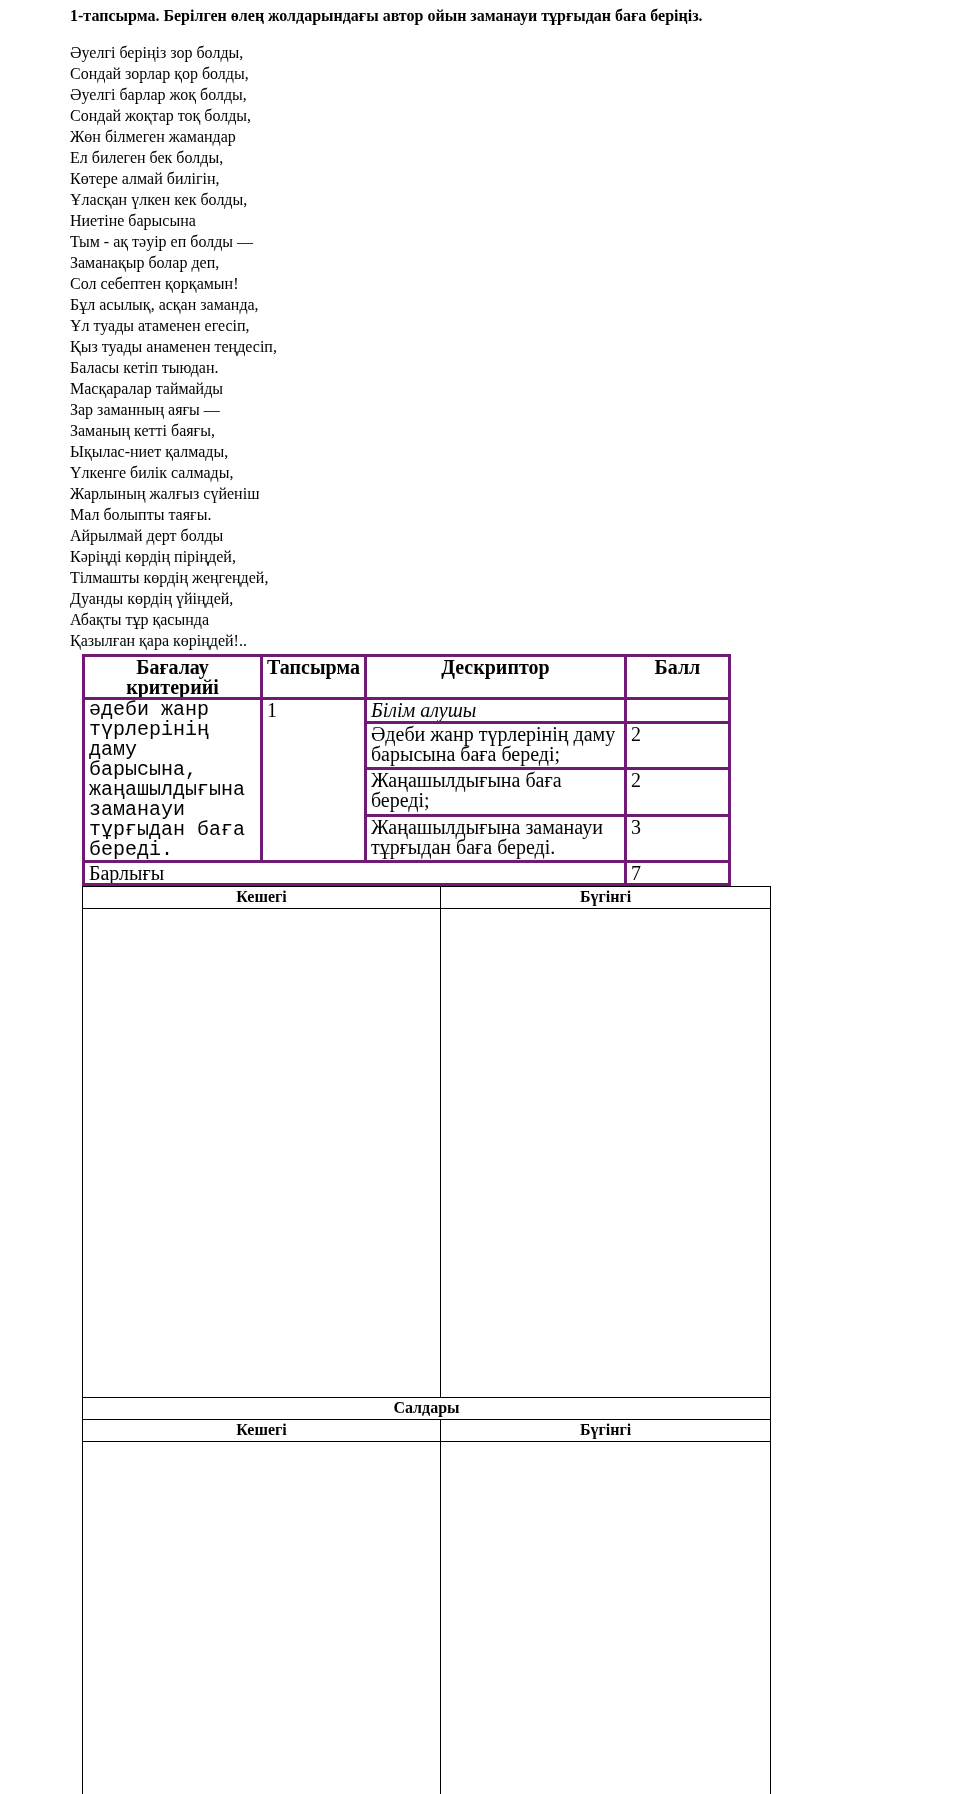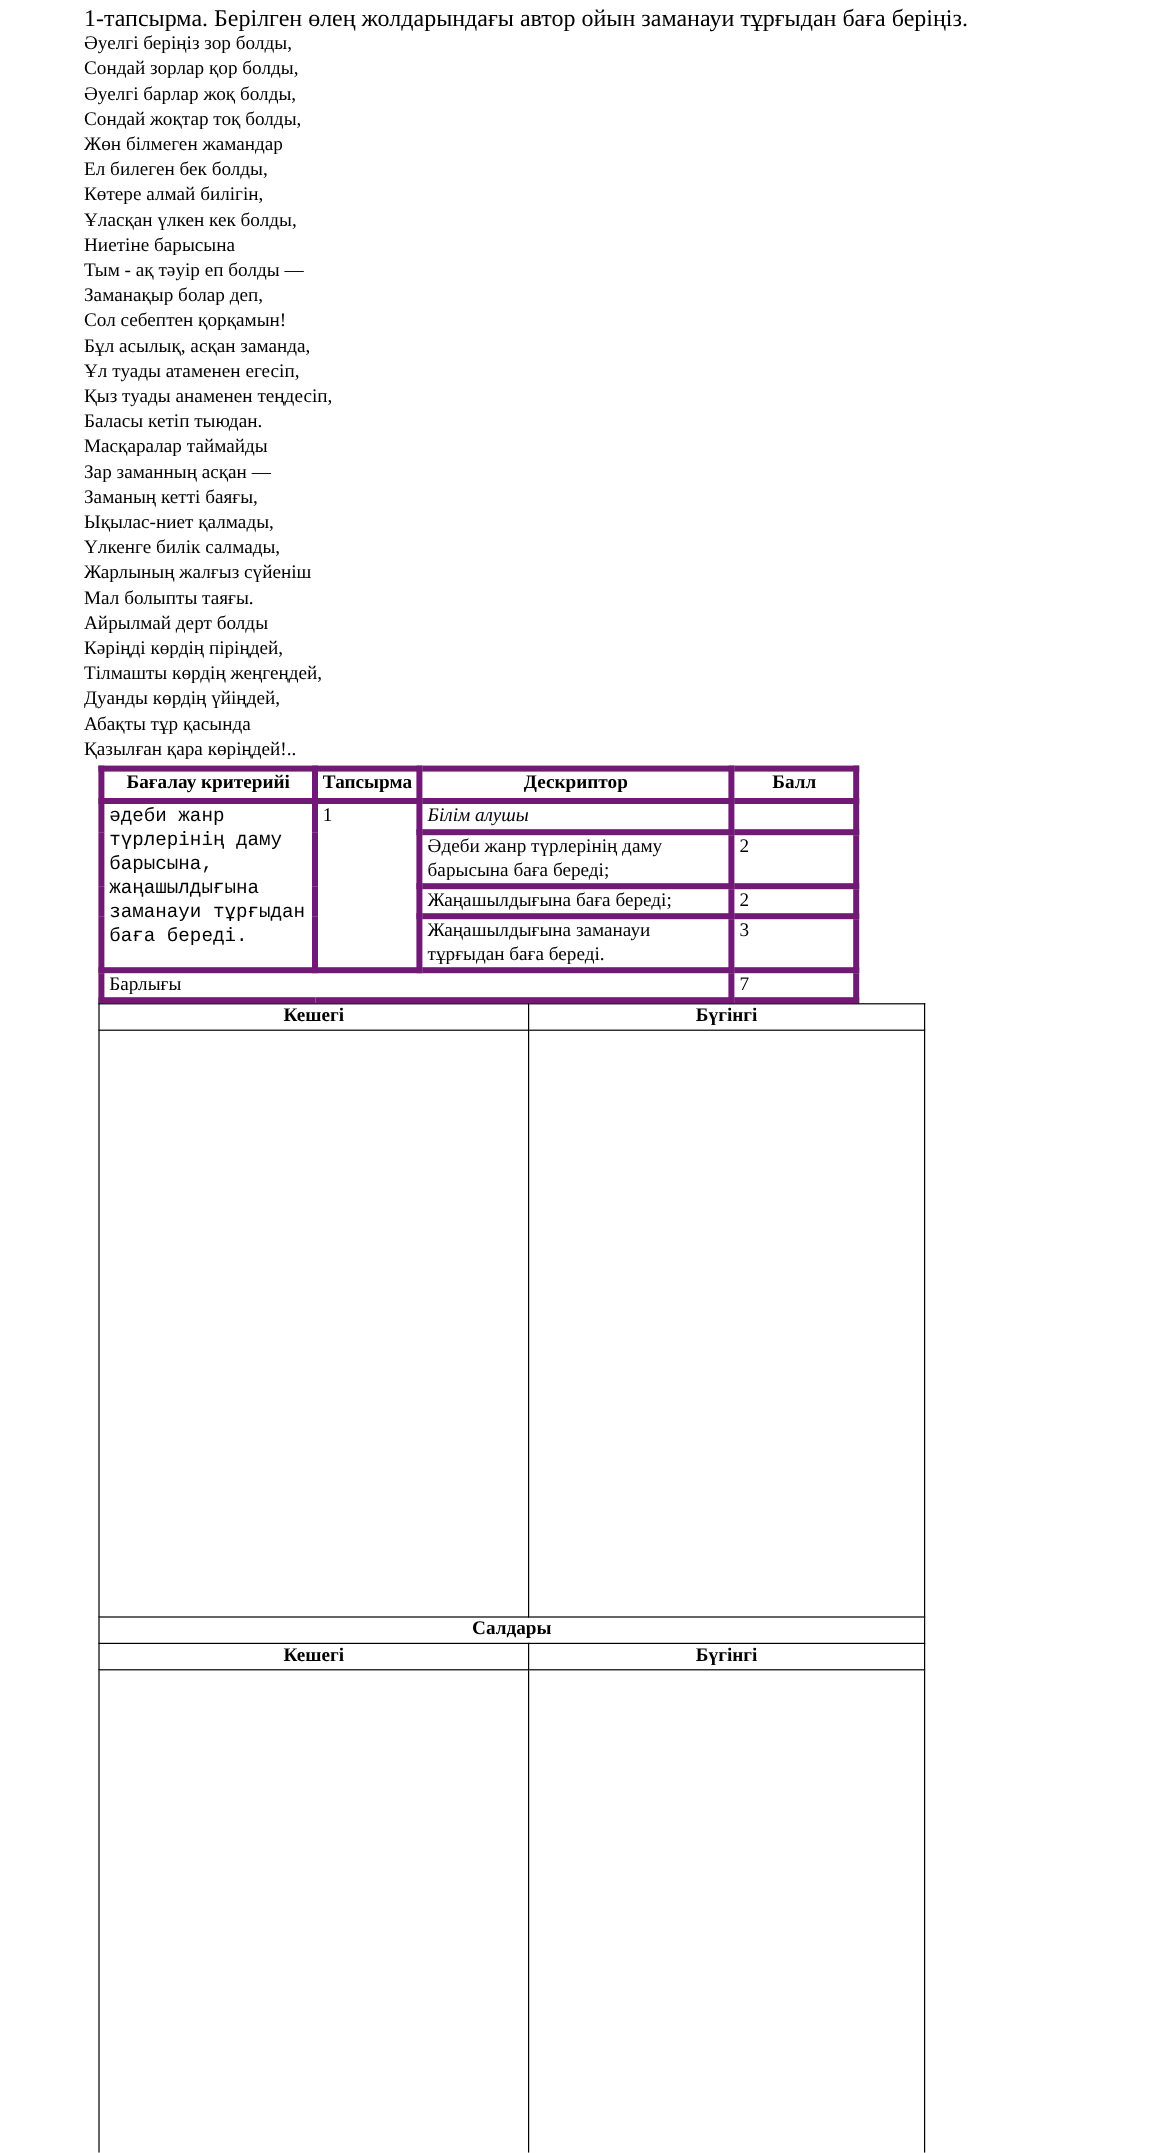--- a/index.html
+++ b/index.html
@@ -9,38 +9,38 @@
     box-sizing: border-box;
     overflow: hidden;
     background: #ffffff;
     color: #000000;
     font-family: "Liberation Serif", serif;
     font-size: 16px;
     padding: 6px 0 0 70px;
     position: relative;
   }
   .title {
-    font-weight: normal;
-    font-size: 20px;
+    font-weight: bold;
+    font-size: 16px;
     line-height: 20px;
-    margin-bottom: 0;
+    margin-bottom: 16px;
     width: 860px;
   }
   .poem { line-height: 21px; margin-bottom: 3px; }
   .poem-line { white-space: nowrap; }
 
   table { border-collapse: collapse; table-layout: fixed; }
 
   .criteria-table { margin-left: 12px; }
   .criteria-table th, .criteria-table td {
-    border: 5px solid #701a75;
+    border: 3px solid #701a75;
     padding: 0 4px;
     line-height: 20px;
     vertical-align: top;
-    font-size: 16px;
+    font-size: 20px;
     text-align: left;
     font-weight: normal;
     overflow: hidden;
   }
   .criteria-table th { font-weight: bold; text-align: center; height: 22px; }
   .criteria-cell { padding-top: 22px; font-family: Liberation Mono, monospace; }
   .task-cell { vertical-align: middle; text-align: center; }
   .intro-cell { font-weight: bold; font-style: italic; height: 21px; }
   .score-cell { text-align: center; }
   .total-label { font-weight: bold; }
@@ -77,21 +77,21 @@
       <div class="poem-line">Ұласқан үлкен кек болды,</div>
       <div class="poem-line">Ниетіне барысына</div>
       <div class="poem-line">Тым - ақ тәуір еп болды —</div>
       <div class="poem-line">Заманақыр болар деп,</div>
       <div class="poem-line">Сол себептен қорқамын!</div>
       <div class="poem-line">Бұл асылық, асқан заманда,</div>
       <div class="poem-line">Ұл туады атаменен егесіп,</div>
       <div class="poem-line">Қыз туады анаменен теңдесіп,</div>
       <div class="poem-line">Баласы кетіп тыюдан.</div>
       <div class="poem-line">Масқаралар таймайды</div>
-      <div class="poem-line">Зар заманның асқан —</div>
+      <div class="poem-line">Зар заманның аяғы —</div>
       <div class="poem-line">Заманың кетті баяғы,</div>
       <div class="poem-line">Ықылас-ниет қалмады,</div>
       <div class="poem-line">Үлкенге билік салмады,</div>
       <div class="poem-line">Жарлының жалғыз сүйеніш</div>
       <div class="poem-line">Мал болыпты таяғы.</div>
       <div class="poem-line">Айрылмай дерт болды</div>
       <div class="poem-line">Кәріңді көрдің піріңдей,</div>
       <div class="poem-line">Тілмашты көрдің жеңгеңдей,</div>
       <div class="poem-line">Дуанды көрдің үйіңдей,</div>
       <div class="poem-line">Абақты тұр қасында</div>

